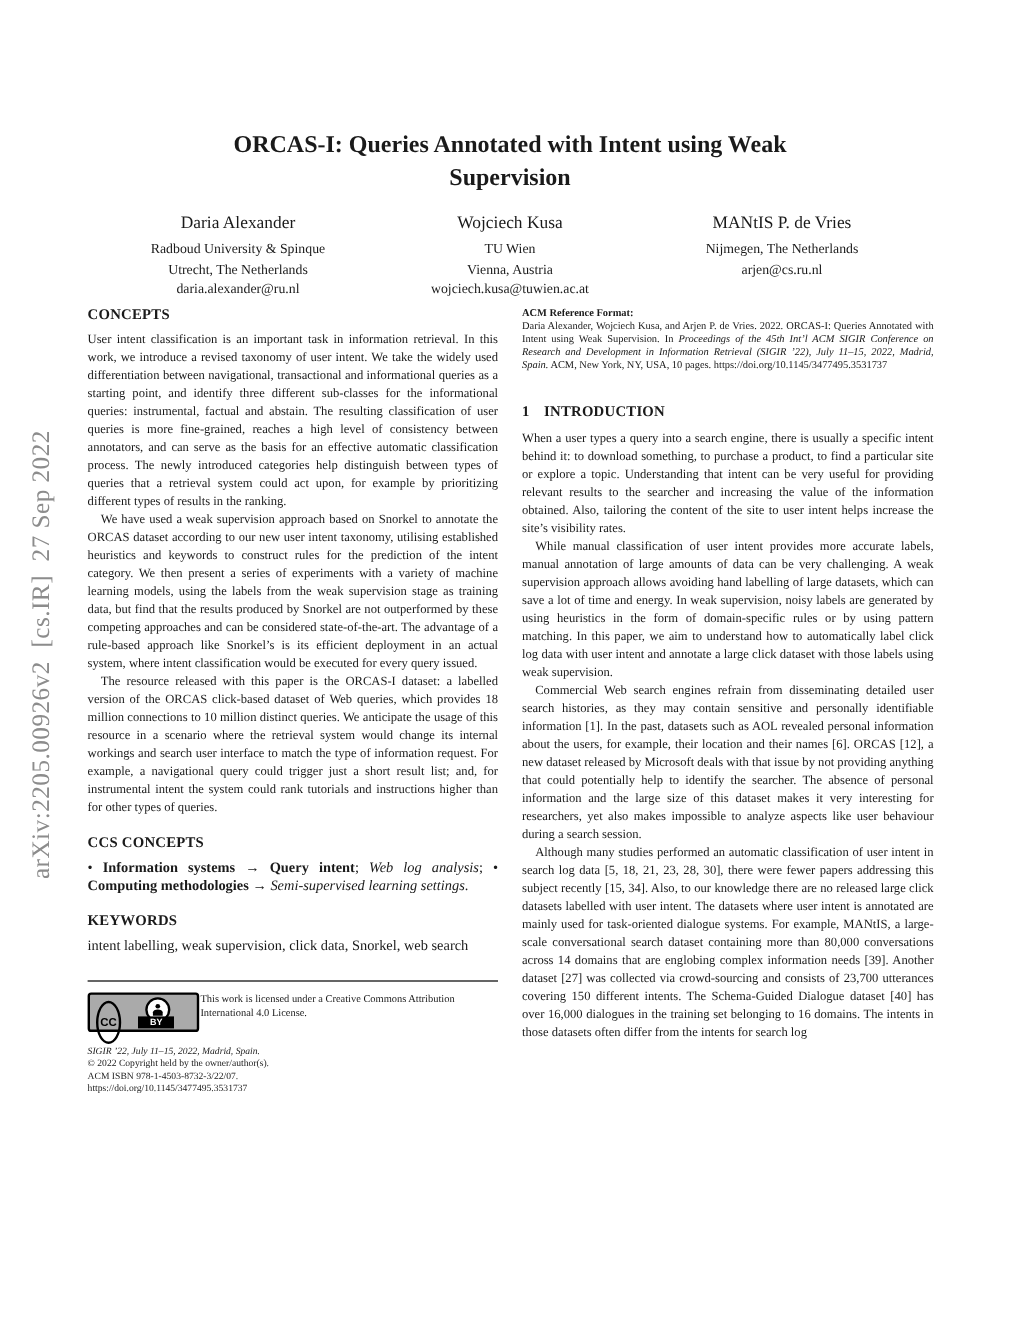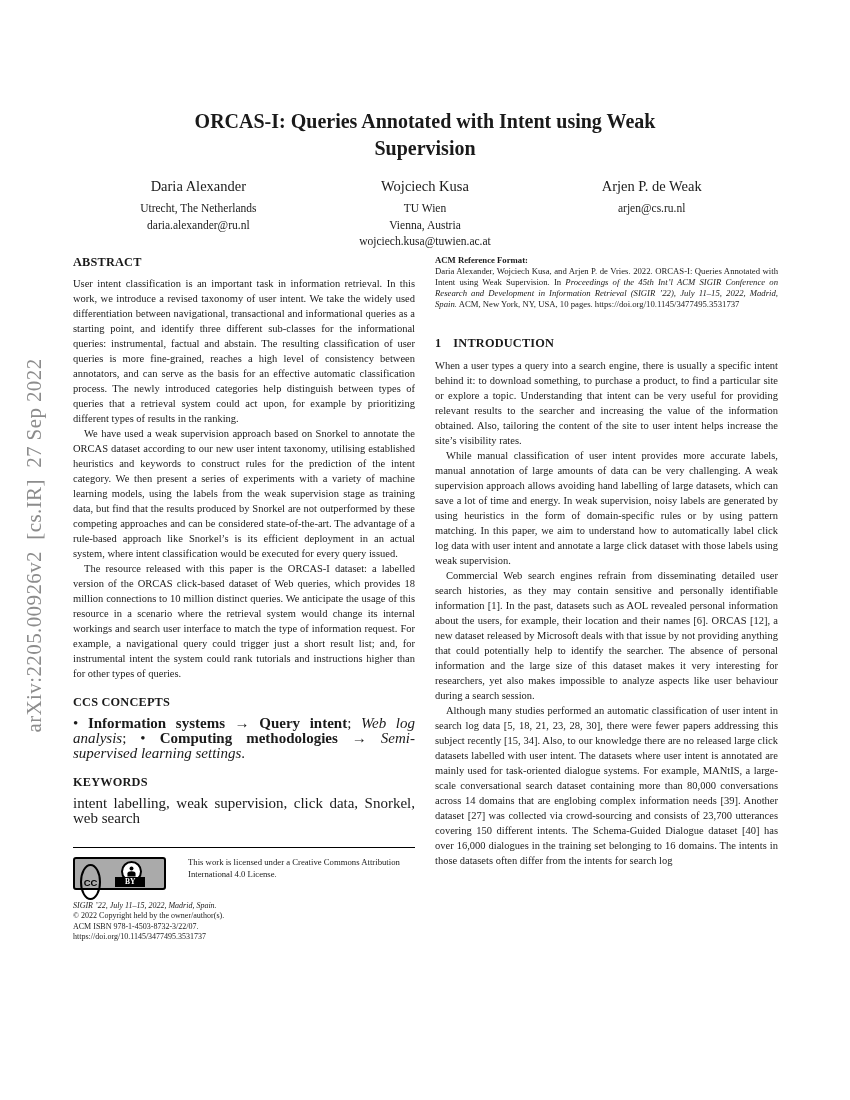--- a/index.html
+++ b/index.html
@@ -18,36 +18,36 @@
     white-space:pre; text-align:center;
   }
   
   .title {
     position:absolute; top:108px; left:0; right:0;
     text-align:center; font-weight:bold; font-size:20px; line-height:27px;
   }
   .title-inner { max-width:560px; margin:0 auto; }
   .authors {
     position:absolute; top:178px; left:85px; right:85px;
-    display:flex; justify-content:flex-start;
+    display:flex; justify-content:flex-end;
   }
   .author { width:230px; text-align:center; }
   .author .name { font-size:14.5px; margin-bottom:5px; }
   .author .line { font-size:11.5px; line-height:16.5px; }
   
   .col { position:absolute; top:255px; }
   .col-left  { left:73px;  width:342px; }
   .col-right { left:435px; width:343px; }
   .sec-head { font-size:12.3px; font-weight:bold; letter-spacing:0.2px; margin:14px 0 6px; }
   .sec-head.first { margin-top:0; }
   .body-p { font-size:10.5px; line-height:15px; text-align:justify; }
   .body-p.indent { text-indent:11px; }
   .b { font-weight:bold; }
   .i { font-style:italic; }
-  .ccs-line, .kw-line { font-size:15px; line-height:15px; text-align:justify; }
+  .ccs-line, .kw-line { font-size:12px; line-height:15px; text-align:justify; }
   
   .divider { border:none; border-top:1.1px solid #000; margin:21px 0 9px; width:100%; }
   .license-row { display:flex; align-items:flex-start; }
   .cc-badge {
     position:relative; width:93px; height:33px; flex:0 0 93px;
     background:#aaaaaa; border:2px solid #000; border-radius:3px;
   }
   .cc-circle {
     position:absolute; left:5px; top:5px; width:21px; height:36px;
     border:2.5px solid #000; border-radius:50%;
@@ -57,23 +57,23 @@
   }
   .person-circle {
     position:absolute; left:46px; top:2px; width:21px; height:21px;
     border:2.5px solid #000; border-radius:50%; background:#fff;
     display:flex; align-items:center; justify-content:center;
   }
   .person-circle svg { width:13px; height:13px; display:block; }
   .by-strip {
     position:absolute; left:40px; bottom:1px; background:#000; color:#fff;
     font-size:7.5px; font-weight:bold; padding:0 10px; line-height:10px;
-    font-family:Liberation Serif, serif;
+    font-family:Liberation Sans, sans-serif;
   }
-  .license-text { font-size:8.7px; line-height:11.5px; margin-left:22px; width:232px; }
+  .license-text { font-size:8.7px; line-height:11.5px; margin-left:1px; width:232px; }
   .footnote { margin-top:11px; font-size:8px; line-height:10.4px; }
   
   .acmref-head { font-size:8.7px; font-weight:bold; line-height:11px; }
   .acmref-text { font-size:8.7px; line-height:11px; text-align:justify; }
   .intro-head { margin-top:26px; margin-bottom:7px; font-size:12.3px; font-weight:bold; letter-spacing:0.2px; }
   .intro-head .num { display:inline-block; padding-right:12px; }
 </style>
 </head>
 <body>
 
@@ -81,37 +81,39 @@
 
   <div class="arxiv-stamp">arXiv:2205.00926v2  [cs.IR]  27 Sep 2022</div>
 
   <div class="title">
     <div class="title-inner">ORCAS-I: Queries Annotated with Intent using Weak Supervision</div>
   </div>
 
   <div class="authors">
     <div class="author">
       <div class="name">Daria Alexander</div>
+      <div class="line">Radboud University &amp; Spinque</div>
       <div class="line">Utrecht, The Netherlands</div>
       <div class="line">daria.alexander@ru.nl</div>
     </div>
     <div class="author">
       <div class="name">Wojciech Kusa</div>
       <div class="line">TU Wien</div>
       <div class="line">Vienna, Austria</div>
       <div class="line">wojciech.kusa@tuwien.ac.at</div>
     </div>
     <div class="author">
-      <div class="name">Arjen P. de Weak</div>
+      <div class="name">MANtIS P. de Vries</div>
+      <div class="line">Nijmegen, The Netherlands</div>
       <div class="line">arjen@cs.ru.nl</div>
     </div>
   </div>
 
   <div class="col col-left">
-    <div class="sec-head first">ABSTRACT</div>
+    <div class="sec-head first">CONCEPTS</div>
     <p class="body-p">User intent classification is an important task in information retrieval. In this work, we introduce a revised taxonomy of user intent. We take the widely used differentiation between navigational, transactional and informational queries as a starting point, and identify three different sub-classes for the informational queries: instrumental, factual and abstain. The resulting classification of user queries is more fine-grained, reaches a high level of consistency between annotators, and can serve as the basis for an effective automatic classification process. The newly introduced categories help distinguish between types of queries that a retrieval system could act upon, for example by prioritizing different types of results in the ranking.</p>
     <p class="body-p indent">We have used a weak supervision approach based on Snorkel to annotate the ORCAS dataset according to our new user intent taxonomy, utilising established heuristics and keywords to construct rules for the prediction of the intent category. We then present a series of experiments with a variety of machine learning models, using the labels from the weak supervision stage as training data, but find that the results produced by Snorkel are not outperformed by these competing approaches and can be considered state-of-the-art. The advantage of a rule-based approach like Snorkel’s is its efficient deployment in an actual system, where intent classification would be executed for every query issued.</p>
     <p class="body-p indent">The resource released with this paper is the ORCAS-I dataset: a labelled version of the ORCAS click-based dataset of Web queries, which provides 18 million connections to 10 million distinct queries. We anticipate the usage of this resource in a scenario where the retrieval system would change its internal workings and search user interface to match the type of information request. For example, a navigational query could trigger just a short result list; and, for instrumental intent the system could rank tutorials and instructions higher than for other types of queries.</p>
 
     <div class="sec-head">CCS CONCEPTS</div>
     <div class="ccs-line"><span>• </span><span class="b">Information systems</span><span> → </span><span class="b">Query intent</span><span>; </span><span class="i">Web log analysis</span><span>; • </span><span class="b">Computing methodologies</span><span> → </span><span class="i">Semi-supervised learning settings</span><span>.</span></div>
 
     <div class="sec-head">KEYWORDS</div>
     <div class="kw-line">intent labelling, weak supervision, click data, Snorkel, web search</div>
 

